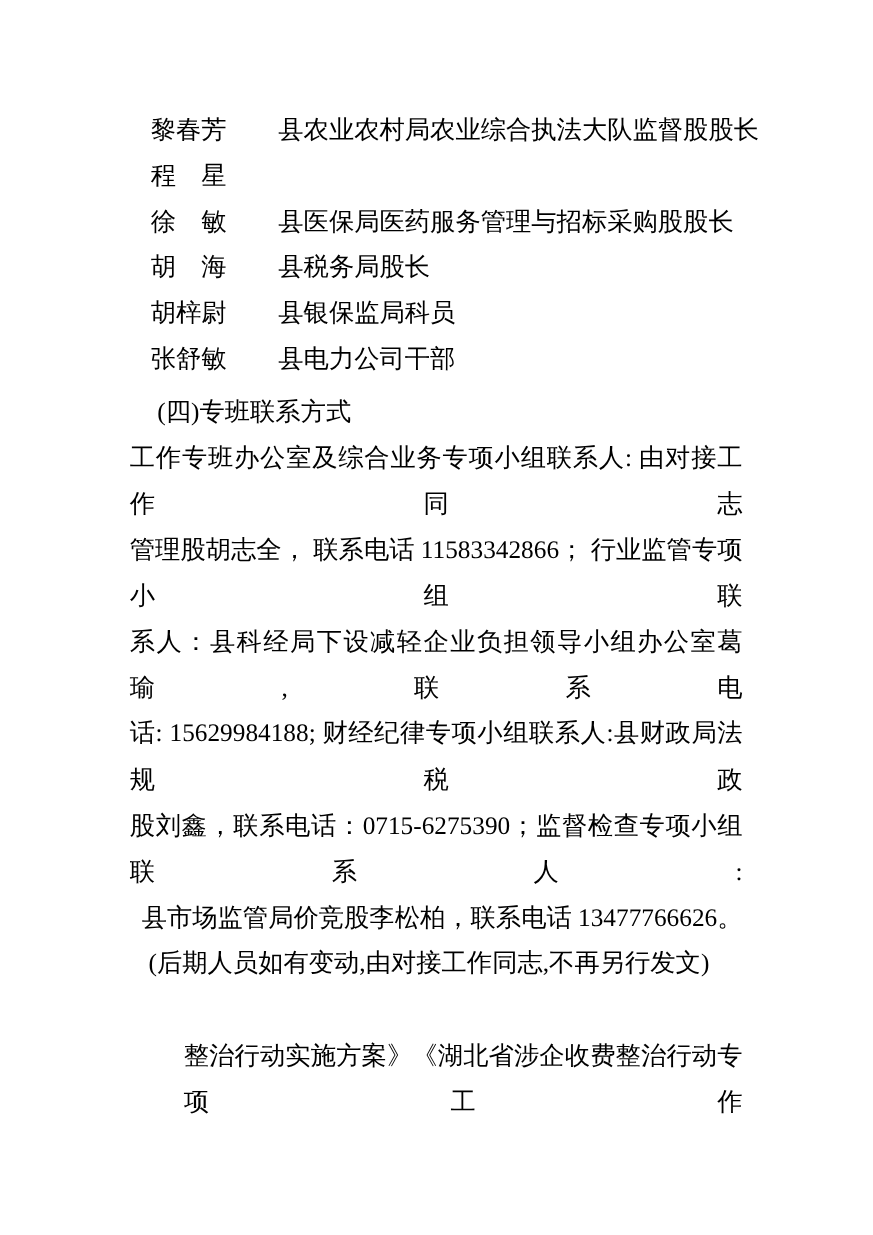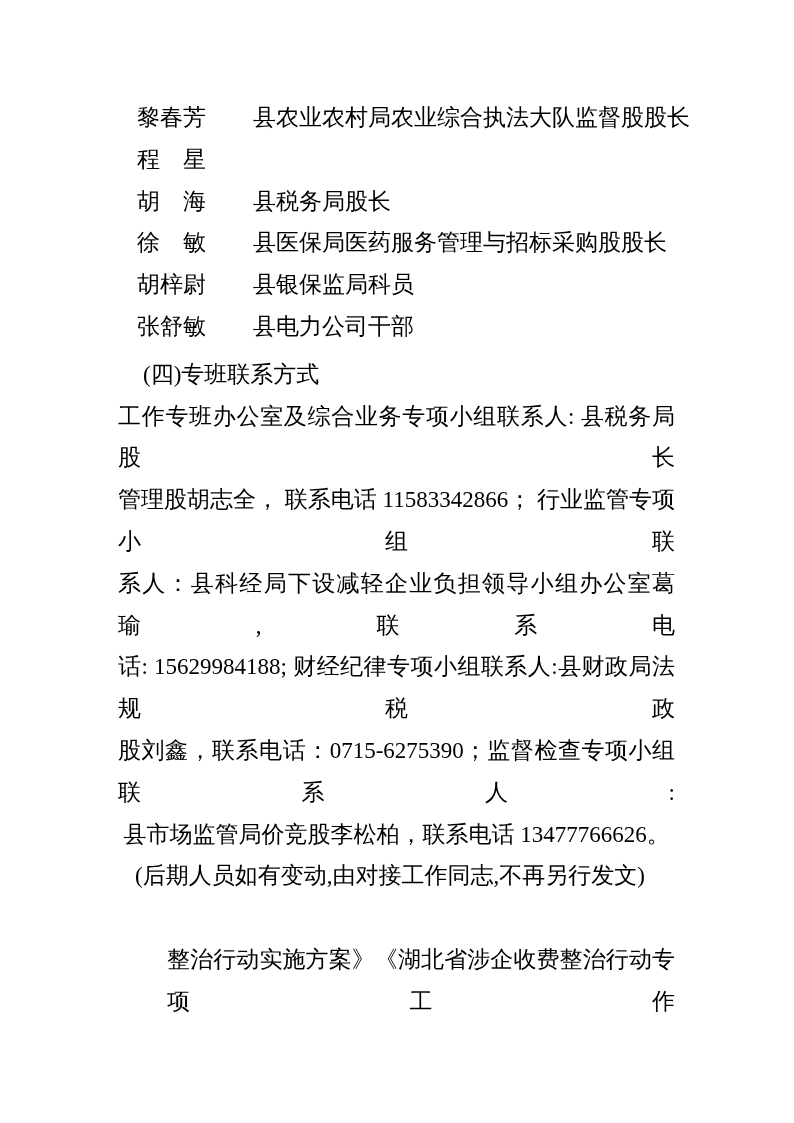--- a/index.html
+++ b/index.html
@@ -29,21 +29,21 @@
     flex: 0 0 116px;
     white-space: pre;
   }
   .roster-position { display: inline-block; white-space: pre; }
   .section-heading { margin-top: 6px; padding-left: 25px; }
   .para-line {
     text-align: justify;
     text-align-last: justify;
   }
   .para-line.lastline {
-    text-align: center;
+    text-align: right;
     text-align-last: auto;
   }
   .note-line { padding-left: 17px; }
   .attachment { margin-top: 41.8px; }
   .att-first {
     text-align: justify;
     text-align-last: justify;
   }
   .att-cont {
     margin-left: 49px;
@@ -59,41 +59,41 @@
 
     <div class="roster">
       <div class="roster-row">
         <span class="roster-name">黎春芳</span>
         <span class="roster-position">县农业农村局农业综合执法大队监督股股长</span>
       </div>
       <div class="roster-row">
         <span class="roster-name">程　星</span>
       </div>
       <div class="roster-row">
+        <span class="roster-name">徐　敏</span>
+        <span class="roster-position">县医保局医药服务管理与招标采购股股长</span>
+      </div>
+      <div class="roster-row">
         <span class="roster-name">胡　海</span>
         <span class="roster-position">县税务局股长</span>
-      </div>
-      <div class="roster-row">
-        <span class="roster-name">徐　敏</span>
-        <span class="roster-position">县医保局医药服务管理与招标采购股股长</span>
       </div>
       <div class="roster-row">
         <span class="roster-name">胡梓尉</span>
         <span class="roster-position">县银保监局科员</span>
       </div>
       <div class="roster-row">
         <span class="roster-name">张舒敏</span>
         <span class="roster-position">县电力公司干部</span>
       </div>
     </div>
 
     <div class="section-heading">(四)专班联系方式</div>
 
     <div class="paragraph">
-      <div class="para-line">工作专班办公室及综合业务专项小组联系人: 县税务局股长</div>
+      <div class="para-line">工作专班办公室及综合业务专项小组联系人: 由对接工作同志</div>
       <div class="para-line">管理股胡志全， 联系电话 11583342866； 行业监管专项小组联</div>
       <div class="para-line">系人：县科经局下设减轻企业负担领导小组办公室葛瑜,联系电</div>
       <div class="para-line">话: 15629984188; 财经纪律专项小组联系人:县财政局法规税政</div>
       <div class="para-line">股刘鑫，联系电话：0715-6275390；监督检查专项小组联系人:</div>
       <div class="para-line lastline">县市场监管局价竞股李松柏，联系电话 13477766626。</div>
     </div>
 
     <div class="note-line">(后期人员如有变动,由对接工作同志,不再另行发文)</div>
 
     <div class="attachment">

